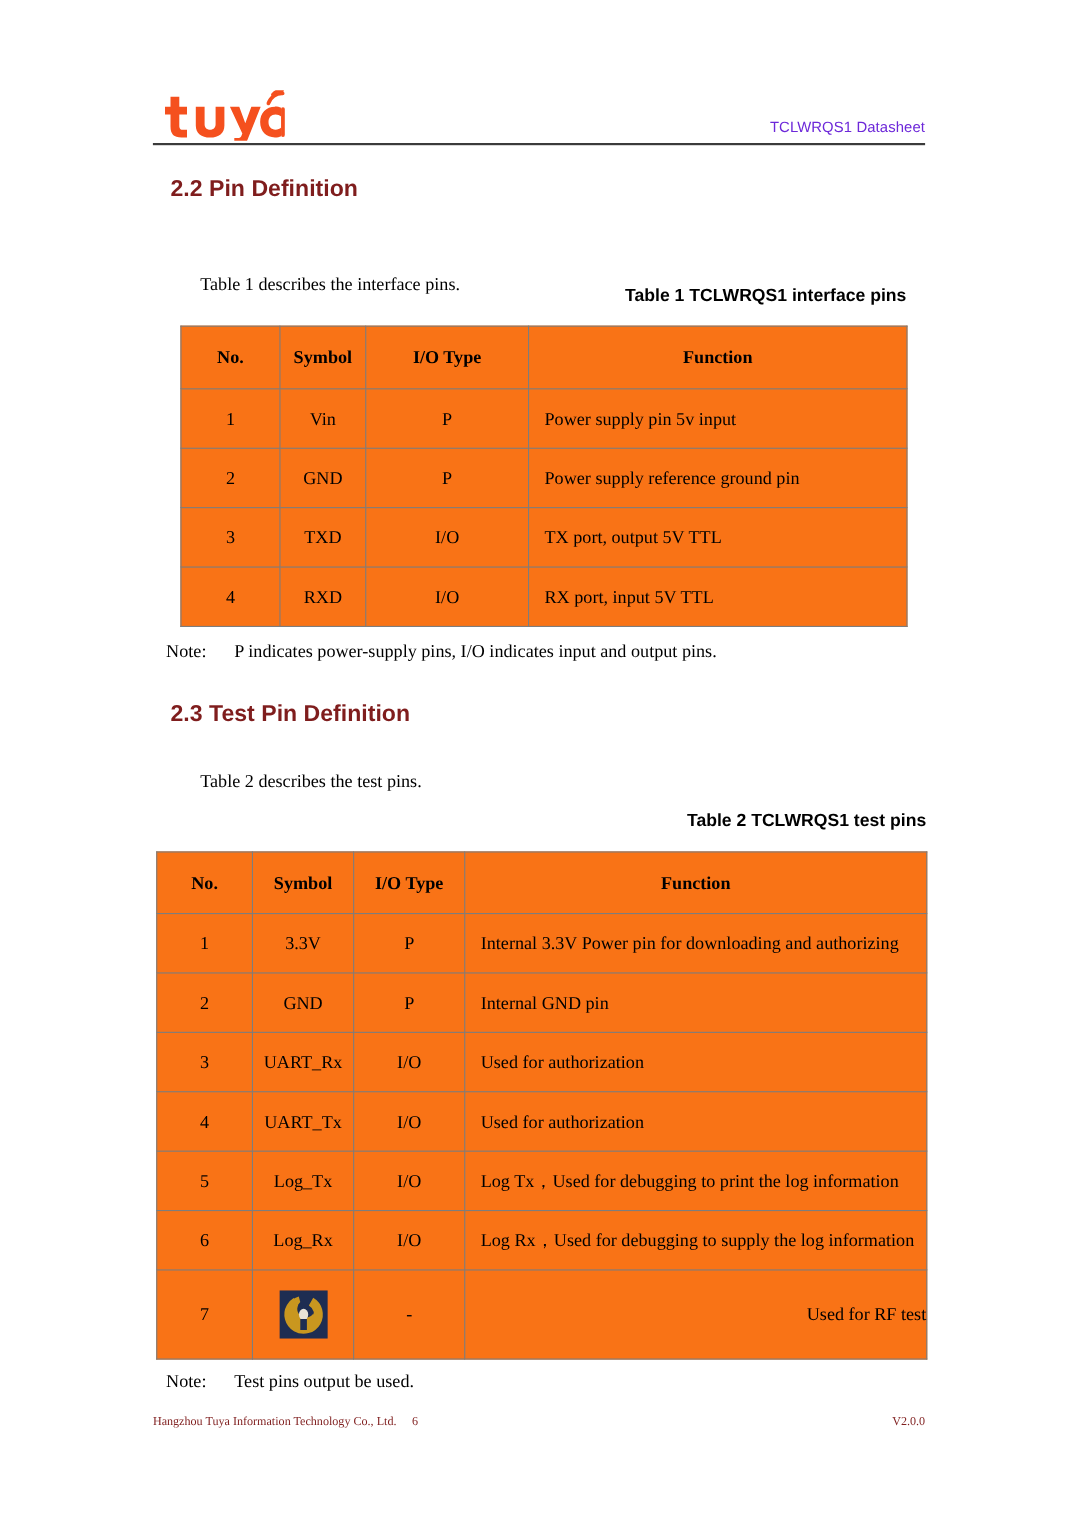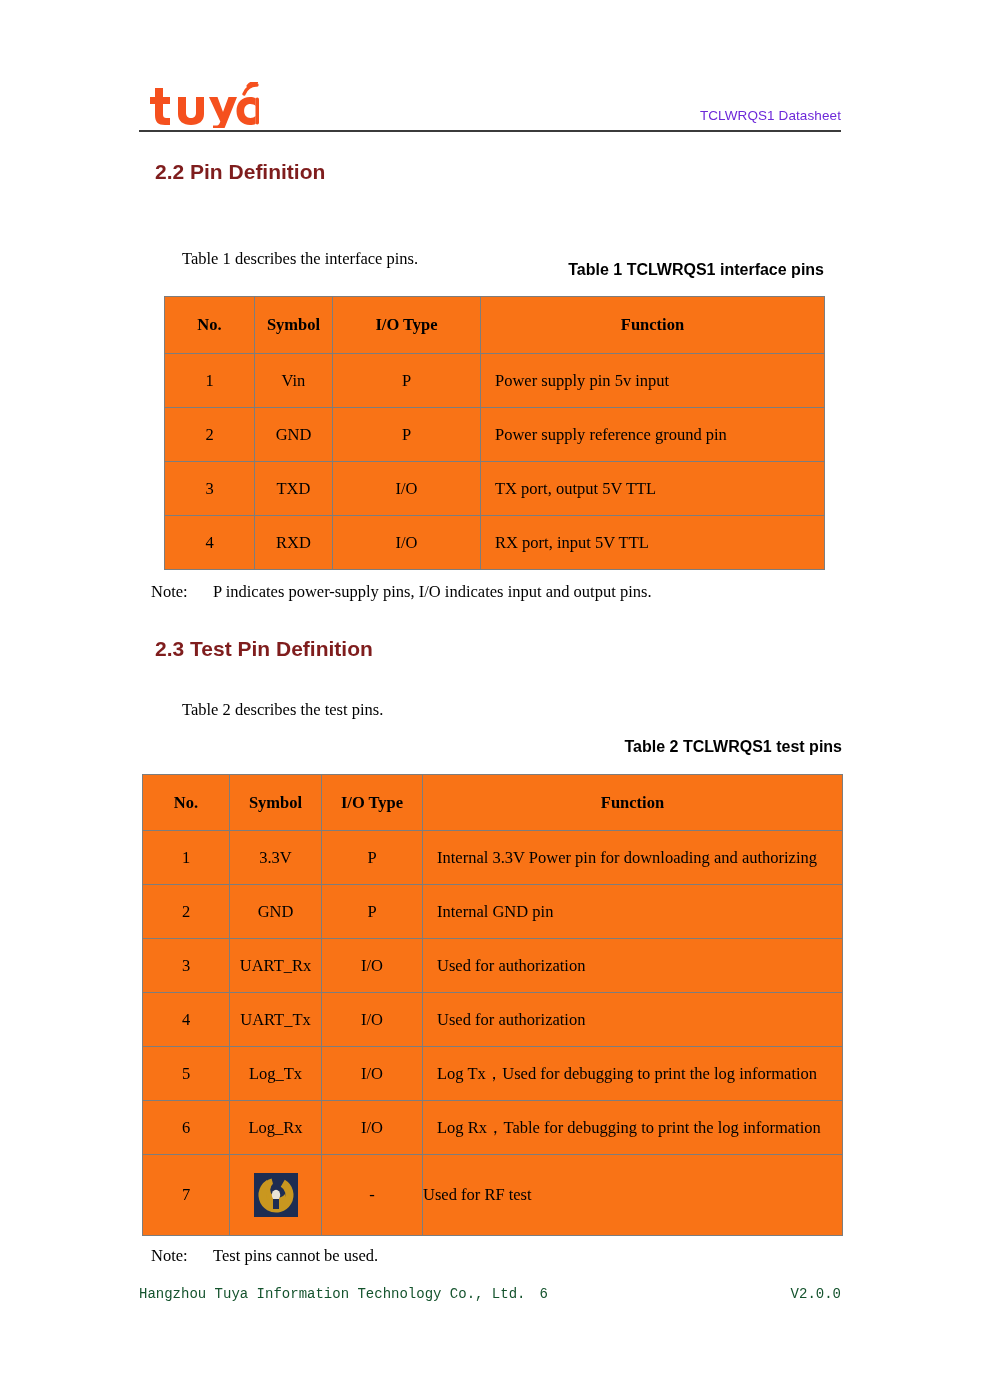--- a/index.html
+++ b/index.html
@@ -143,21 +143,21 @@
     width: 700px;
   }
   #table-2 col.w-no  { width: 87px; }
   #table-2 col.w-sym { width: 92px; }
   #table-2 col.w-io  { width: 101px; }
   #table-2 col.w-fn  { width: 420px; }
   #table-2 thead th { height: 55px; }
   #table-2 tbody td { height: 53px; }
   #table-2 tbody tr.tall-row td { height: 80px; }
   #table-2 tbody tr.tall-row td.c-fn {
-    text-align: left;
+    text-align: right;
     padding-left: 0;
   }
 
   
   .rf-pad {
     display: inline-block;
     width: 44px;
     height: 44px;
     vertical-align: middle;
   }
@@ -175,23 +175,23 @@
   #note-1 { left: 151px; top: 582px; }
   #note-2 { left: 151px; top: 1246px; }
 
   
   .page-footer {
     position: absolute;
     left: 139px;
     top: 1286px;
     width: 702px;
     height: 22px;
-    font-family: Liberation Mono, monospace;
-    font-size: 14px;
-    color: #14532d;
+    font-family: Liberation Serif, serif;
+    font-size: 11px;
+    color: #7f1d1d;
   }
   .footer-left {
     position: absolute;
     left: 0;
     top: 0;
     white-space: nowrap;
   }
   .footer-page {
     display: inline-block;
     margin-left: 14px;
@@ -329,21 +329,21 @@
     <tr>
       <td class="c-no">5</td>
       <td class="c-sym">Log_Tx</td>
       <td class="c-io">I/O</td>
       <td class="c-fn">Log Tx，Used for debugging to print the log information</td>
     </tr>
     <tr>
       <td class="c-no">6</td>
       <td class="c-sym">Log_Rx</td>
       <td class="c-io">I/O</td>
-      <td class="c-fn">Log Rx，Table for debugging to print the log information</td>
+      <td class="c-fn">Log Rx，Used for debugging to supply the log information</td>
     </tr>
     <tr class="tall-row">
       <td class="c-no">7</td>
       <td class="c-sym">
         <span class="rf-pad">
           <svg width="44" height="44" viewBox="0 0 44 44" xmlns="http://www.w3.org/2000/svg" aria-hidden="true">
             <rect x="0" y="0" width="44" height="44" fill="#1e2d52"></rect>
             <path d="M22 5 a 15 15 0 1 0 9 26.8 l 0 -8.5 a 8 8 0 1 1 -9 -13 z" fill="#c9971f" transform="rotate(-15 22 22)"></path>
             <circle cx="22" cy="22" r="13.5" fill="none" stroke="#c9971f" stroke-width="8" stroke-dasharray="70 15" transform="rotate(300 22 22)"></circle>
             <ellipse cx="22" cy="22" rx="4.2" ry="5.2" fill="#e8e3d6"></ellipse>
@@ -351,21 +351,21 @@
           </svg>
         </span>
       </td>
       <td class="c-io">-</td>
       <td class="c-fn">Used for RF test</td>
     </tr>
   </tbody>
 </table>
 
 <div class="note-row" id="note-2">
-  <span class="note-label">Note:</span><span>Test pins cannot be used.</span>
+  <span class="note-label">Note:</span><span>Test pins output be used.</span>
 </div>
 
 <div class="page-footer">
   <div class="footer-left">
     <span>Hangzhou Tuya Information Technology Co., Ltd.</span><span class="footer-page">6</span>
   </div>
   <div class="footer-right">V2.0.0</div>
 </div>
 
 </body></html>

